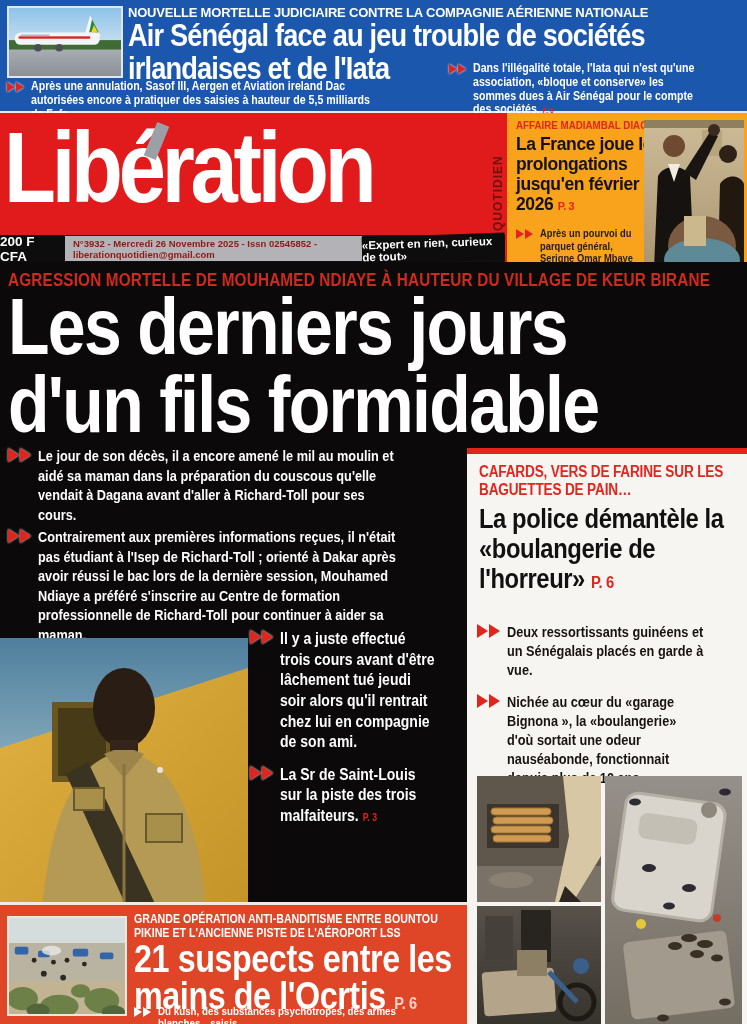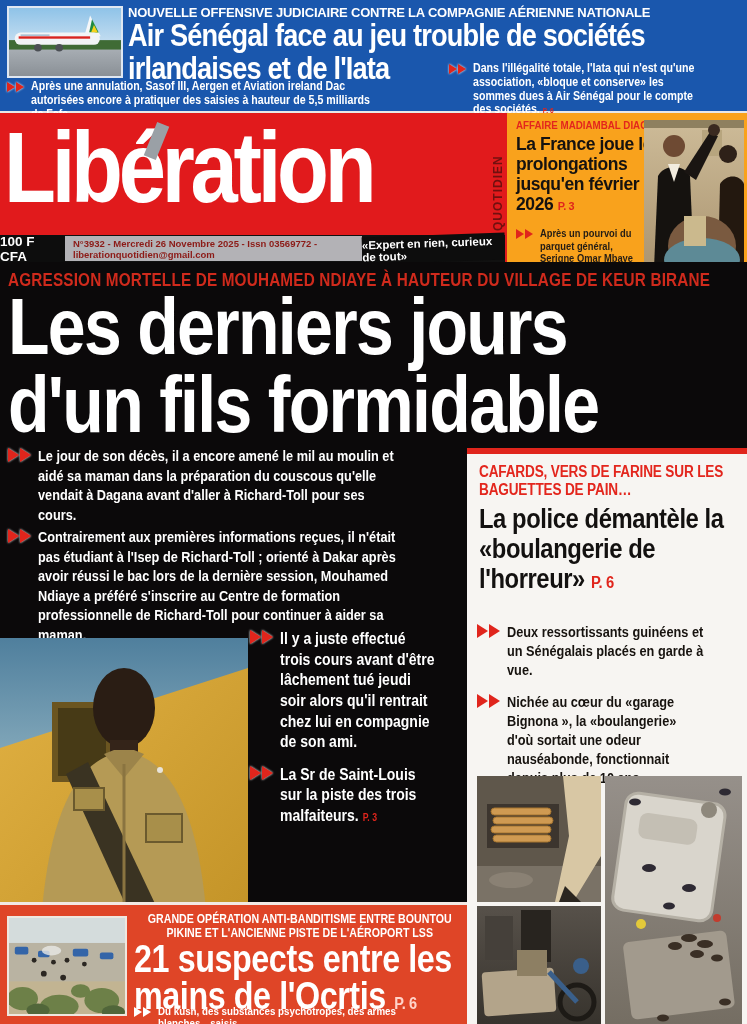--- a/index.html
+++ b/index.html
@@ -68,21 +68,21 @@
   .bk-headline{left:12px;top:50px;width:300px;color:#131110;font-weight:bold;font-size:28px;line-height:1.07;letter-spacing:-.5px;}
   .bk-bullets{left:10px;top:168px;width:262px;display:flex;flex-direction:column;gap:12px;}
   .bk-bullets p{width:268px;color:#17130f;font-weight:bold;font-size:15px;line-height:1.28;}
   .bread-photo{left:10px;top:322px;width:124px;height:126px;background:#5f574b;}
   .room-photo{left:10px;top:452px;width:124px;height:122px;background:#47413a;}
   .jerry-photo{left:138px;top:322px;width:137px;height:252px;background:#8c857a;}
 
   
   .ocrtis{left:0;top:902px;width:467px;height:122px;background:#df4527;border-top:3px solid #f2e9e4;}
   .oc-photo{left:7px;top:11px;width:120px;height:100px;border:2px solid #efe7df;background:#b9b3a2;}
-  .oc-kicker{left:134px;top:7px;width:390px;color:#fff;font-weight:bold;font-size:12.5px;line-height:1.15;text-align:center;}
+  .oc-kicker{left:134px;top:7px;width:390px;color:#fff;font-weight:bold;font-size:12.5px;line-height:1.15;}
   .oc-headline{left:134px;top:36px;width:390px;color:#fff;font-weight:bold;font-size:38px;line-height:.98;letter-spacing:-.5px;}
   .oc-bullet{left:134px;top:100px;width:330px;}
   .oc-bullet p{width:388px;color:#fff;font-weight:bold;font-size:11.5px;}
 
   .photo{overflow:hidden;}
   .photo svg{display:block;width:100%;height:100%;}
 </style>
 </head>
 <body>
 
@@ -107,21 +107,21 @@
         <polygon points="84,8 95,30 78,30" fill="#f5f7f9"></polygon>
         <polygon points="86,12 93,26 83,26" fill="#1f8a44"></polygon>
         <polygon points="88,18 92,26 85,26" fill="#f7d21b"></polygon>
         <rect x="6" y="26" width="88" height="13" rx="6" fill="#f2f4f6"></rect>
         <rect x="10" y="30" width="74" height="2.5" fill="#d8231f"></rect>
         <circle cx="30" cy="42" r="4" fill="#4b4f54"></circle>
         <circle cx="52" cy="42" r="4" fill="#4b4f54"></circle>
         <rect x="12" y="28" width="30" height="1.5" fill="#9fb8cc"></rect>
       </svg>
     </div>
-    <div class="abs tb-kicker">NOUVELLE OFFENSIVE JUDICIAIRE CONTRE LA COMPAGNIE AÉRIENNE NATIONALE</div>
+    <div class="abs tb-kicker">NOUVELLE MORTELLE JUDICIAIRE CONTRE LA COMPAGNIE AÉRIENNE NATIONALE</div>
     <h2 class="abs tb-headline">
       <span class="cx">Air Sénégal face au jeu trouble de sociétés</span>
       <span class="cx">irlandaises et de l'Iata</span>
     </h2>
     <div class="abs tb-sub-left row">
       <span class="chev sm outl">
           <i></i>
           <i></i>
         </span>
       <p class="cx">Après une annulation, Sasof III, Aergen et Aviation ireland Dac autorisées encore à pratiquer des saisies à hauteur de 5,5 milliards de Fcfa.</p>
@@ -137,22 +137,22 @@
 
   <section class="abs masthead">
     <h1 class="abs mh-title">
       <span class="cx">Libération</span>
     </h1>
     <div class="abs mh-accent"></div>
     <div class="abs mh-quotidien">QUOTIDIEN</div>
   </section>
 
   <div class="abs strip">
-    <div class="abs price">100 F CFA</div>
-    <div class="abs dateline">N°3932 - Mercredi 26 Novembre 2025 - Issn 03569772 - liberationquotidien@gmail.com</div>
+    <div class="abs price">200 F CFA</div>
+    <div class="abs dateline">N°3932 - Mercredi 26 Novembre 2025 - Issn 02545852 - liberationquotidien@gmail.com</div>
     <div class="abs slogan">«Expert en rien, curieux de tout»</div>
   </div>
 
   <aside class="abs affaire">
     <div class="abs af-kicker">
       <span class="cx">AFFAIRE MADIAMBAL DIAGNE</span>
     </div>
     <h3 class="abs af-headline">
       <span>La France joue les prolongations jusqu'en février 2026</span>
       <span class="pref">P. 3</span>

